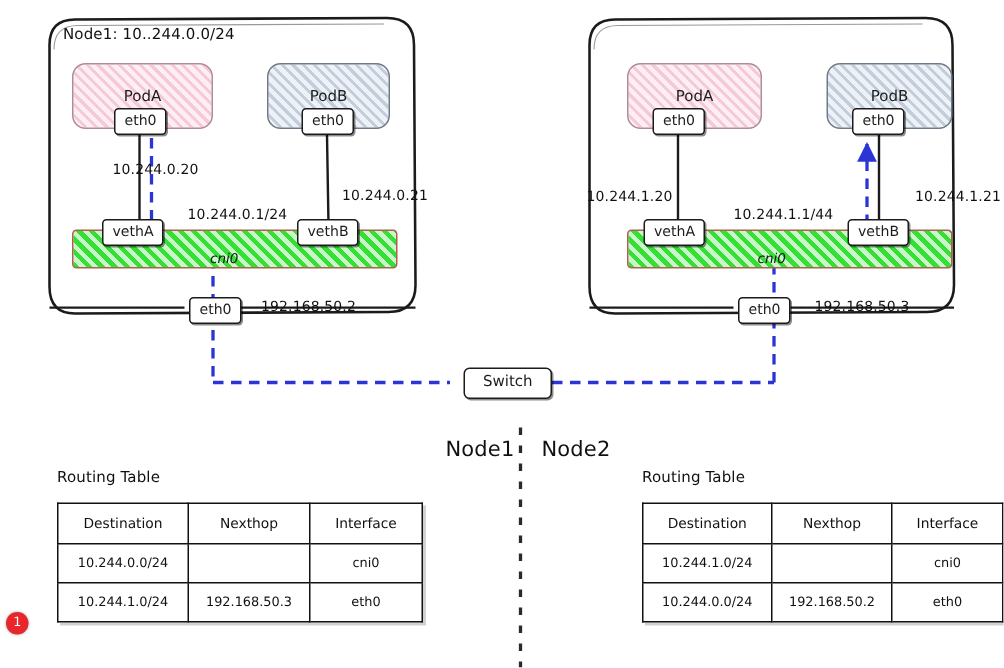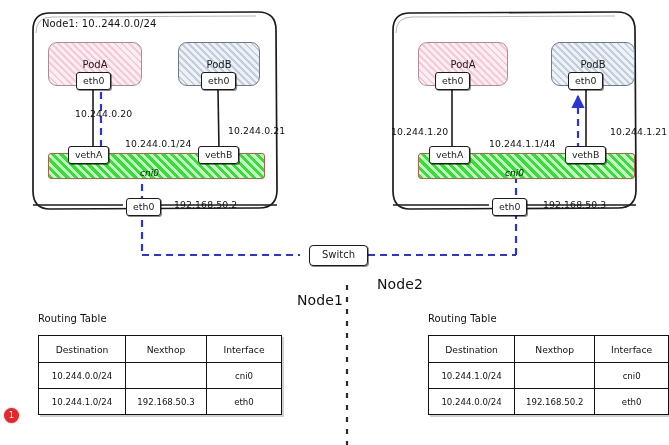--- a/index.html
+++ b/index.html
@@ -163,21 +163,21 @@
   <div class="chip" style="left:565px;top:146px;">vethB</div>
   <div class="txt ip" style="left:489px;top:138px;">10.244.1.1/44</div>
   <div class="cnilabel" style="left:505px;top:168px;">cni0</div>
 
   <div class="chip" style="left:492px;top:198px;">eth0</div>
   <div class="txt ip" style="left:543px;top:199px;">192.168.50.3</div>
 
   <div class="chip sw" style="left:309px;top:245px;">Switch</div>
 
   <div class="txt cap" style="left:297px;top:292px;">Node1</div>
-  <div class="txt cap" style="left:361px;top:276px;margin-left:16px;">Node2</div>
+  <div class="txt cap" style="left:361px;top:292px;">Node2</div>
 
   <div class="txt tbl-title" style="left:38px;top:313px;">Routing Table</div>
   <div class="rt" style="left:38px;top:335px;">
     <table>
       <thead>
         <tr>
           <th class="col-dest">Destination</th>
           <th class="col-next">Nexthop</th>
           <th class="col-if">Interface</th>
         </tr>

